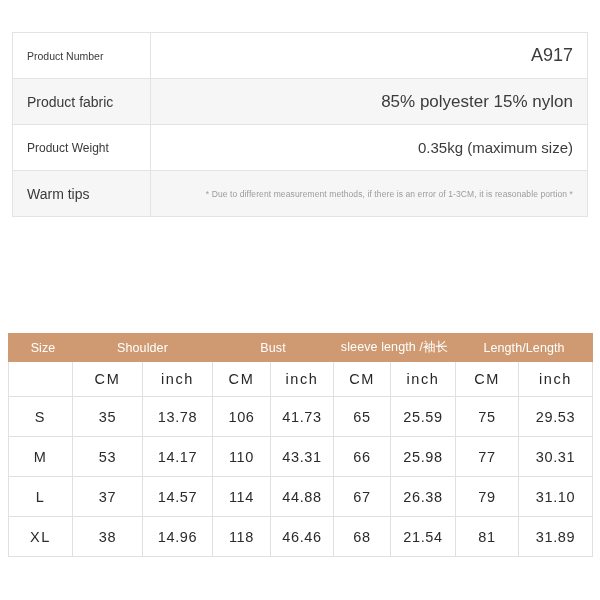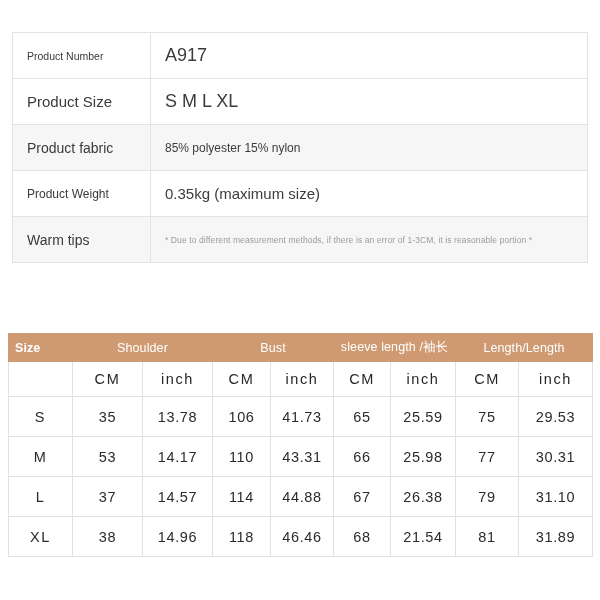--- a/index.html
+++ b/index.html
@@ -33,26 +33,27 @@
   }
   .spec-table tr.alt td { background: #f6f6f6; }
 
   .spec-label {
     width: 109px;
     color: #3a3a3a;
     white-space: nowrap;
   }
   .spec-value {
     color: #3c3c3c;
+    text-align: right;
   }
 
   
   .sz-11 { font-size: 10.5px; }
   .sz-12 { font-size: 12px; }
-  .sz-13 { font-size: 12px; }
+  .sz-13 { font-size: 17px; }
   .sz-14 { font-size: 14px; }
   .sz-15 { font-size: 15px; }
   .sz-18 { font-size: 18px; }
 
   .muted { color: #8d8d8d; }
   .tips-text {
     font-size: 8.5px;
     color: #9b9b9b;
     letter-spacing: 0.1px;
   }
@@ -74,23 +75,22 @@
   }
   .size-table thead tr.band { height: 28px; }
   .size-table thead tr.band th {
     background: #cf9a72;
     border-color: #cf9a72;
     color: #ffffff;
     font-size: 12.5px;
     letter-spacing: 0.1px;
   }
   .size-table thead tr.band th.size-head {
-    text-align: left;
+    text-align: center;
     padding-left: 6px;
-    font-weight: bold;
   }
   .size-table thead tr.units { height: 35px; }
   .size-table thead tr.units th {
     background: #ffffff;
     color: #262626;
     font-size: 14.5px;
     letter-spacing: 1.6px;
     margin-left: 24px;
   }
   .size-table tbody tr { height: 40px; }
@@ -114,24 +114,20 @@
   .col-inch-l{ width: 74px; }
 </style>
 </head>
 <body>
 
 <table class="spec-table">
   <tbody>
     <tr>
       <td class="spec-label sz-11">Product Number</td>
       <td class="spec-value sz-18">A917</td>
-    </tr>
-    <tr>
-      <td class="spec-label sz-15">Product Size</td>
-      <td class="spec-value sz-18">S M L XL</td>
     </tr>
     <tr class="alt">
       <td class="spec-label sz-14">Product fabric</td>
       <td class="spec-value sz-13">85% polyester 15% nylon</td>
     </tr>
     <tr>
       <td class="spec-label sz-12">Product Weight</td>
       <td class="spec-value sz-15">0.35kg (maximum size)</td>
     </tr>
     <tr class="alt">

